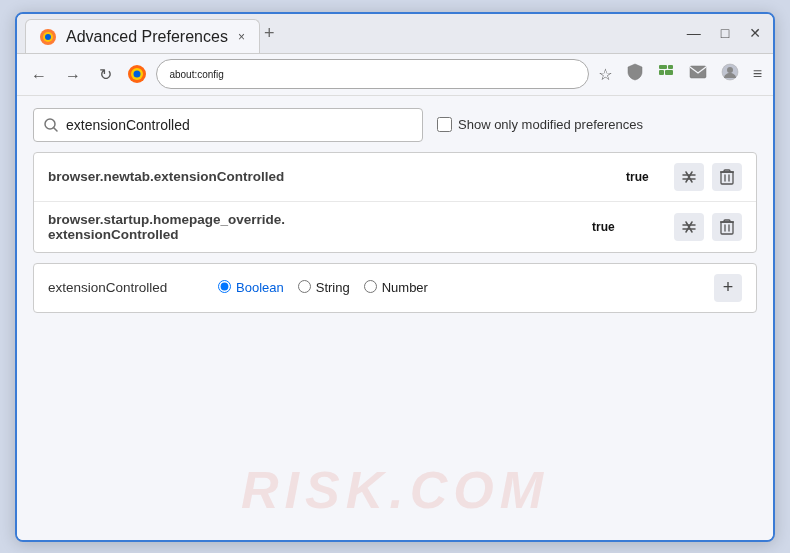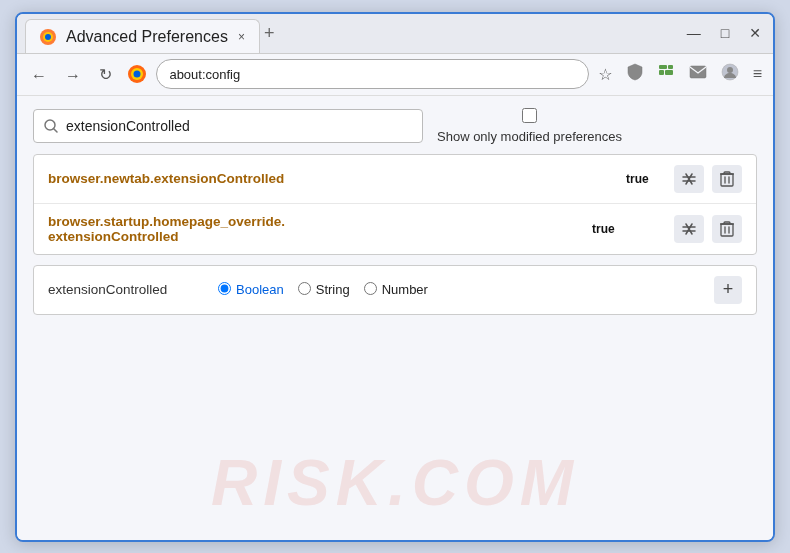--- a/index.html
+++ b/index.html
@@ -103,21 +103,21 @@
       display: flex;
       align-items: center;
       background: #fff;
       border: 1px solid #aaa;
       border-radius: 20px;
       padding: 0 12px;
       height: 30px;
       gap: 6px;
     }
     .address-text {
-      font-size: 13px;
+      font-size: 10px;
       color: #222;
     }
     .nav-icons-right {
       display: flex;
       align-items: center;
       gap: 8px;
     }
     .nav-icon-btn {
       background: none;
       border: none;
@@ -133,21 +133,21 @@
       background: #f5f6fa;
       overflow: hidden;
       position: relative;
     }
     
     .watermark {
       position: absolute;
       bottom: 20px;
       left: 50%;
       transform: translateX(-50%);
-      font-size: 64px;
+      font-size: 52px;
       font-weight: 900;
       color: rgba(220, 80, 60, 0.13);
       letter-spacing: 6px;
       pointer-events: none;
       white-space: nowrap;
       font-style: italic;
       text-transform: uppercase;
     }
     
     .search-row {
@@ -175,21 +175,20 @@
       flex: 1;
       background: transparent;
     }
     .checkbox-label {
       display: flex;
       align-items: center;
       gap: 6px;
       font-size: 13px;
       color: #333;
       cursor: pointer;
-      flex-direction: column;
     }
     .checkbox-label input[type="checkbox"] {
       width: 15px;
       height: 15px;
       cursor: pointer;
     }
     
     .results-table {
       background: #fff;
       border: 1px solid #ccc;
@@ -201,21 +200,21 @@
       display: flex;
       align-items: center;
       padding: 10px 14px;
       border-bottom: 1px solid #e8e8e8;
       gap: 8px;
     }
     .result-row:last-child { border-bottom: none; gap: 42px; }
     .result-name {
       font-size: 13.5px;
       font-weight: 700;
-      color: #a16207;
+      color: #404040;
       flex: 1;
     }
     .result-value {
       font-size: 12px;
       font-weight: 700;
       color: #111;
       min-width: 40px;
     }
     .row-actions {
       display: flex;

